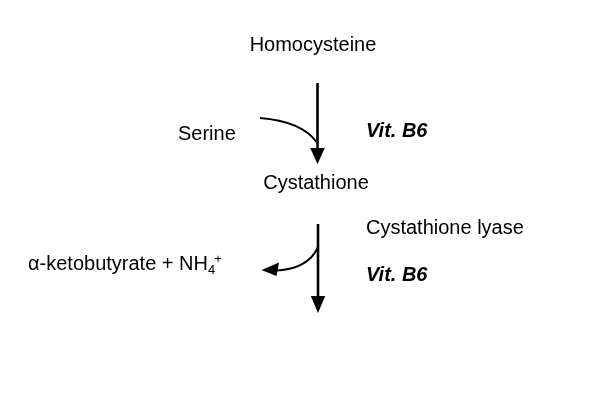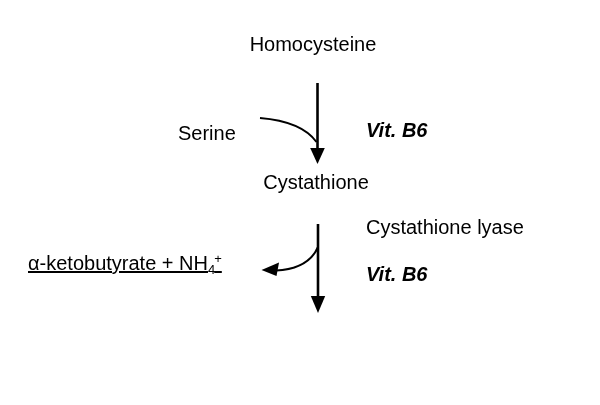--- a/index.html
+++ b/index.html
@@ -62,15 +62,15 @@
 
   <div class="label" style="left:178px; top:105px;margin-top:18px;">Serine</div>
 
 
   <div class="label italic" style="left:366px; top:120px;">Vit. B6</div>
 
   <div class="label" style="left:366px; top:217px;">Cystathione lyase</div>
 
   <div class="label italic" style="left:366px; top:264px;">Vit. B6</div>
 
-  <div class="label chem" style="left:28px; top:253px;text-decoration:underline;"><span>α-ketobutyrate + NH</span><sub>4</sub><sup>+</sup></div>
+  <div class="label chem" style="left:28px; top:253px;"><span>α-ketobutyrate + NH</span><sub>4</sub><sup>+</sup></div>
 
 </div>
 
 </body></html>

